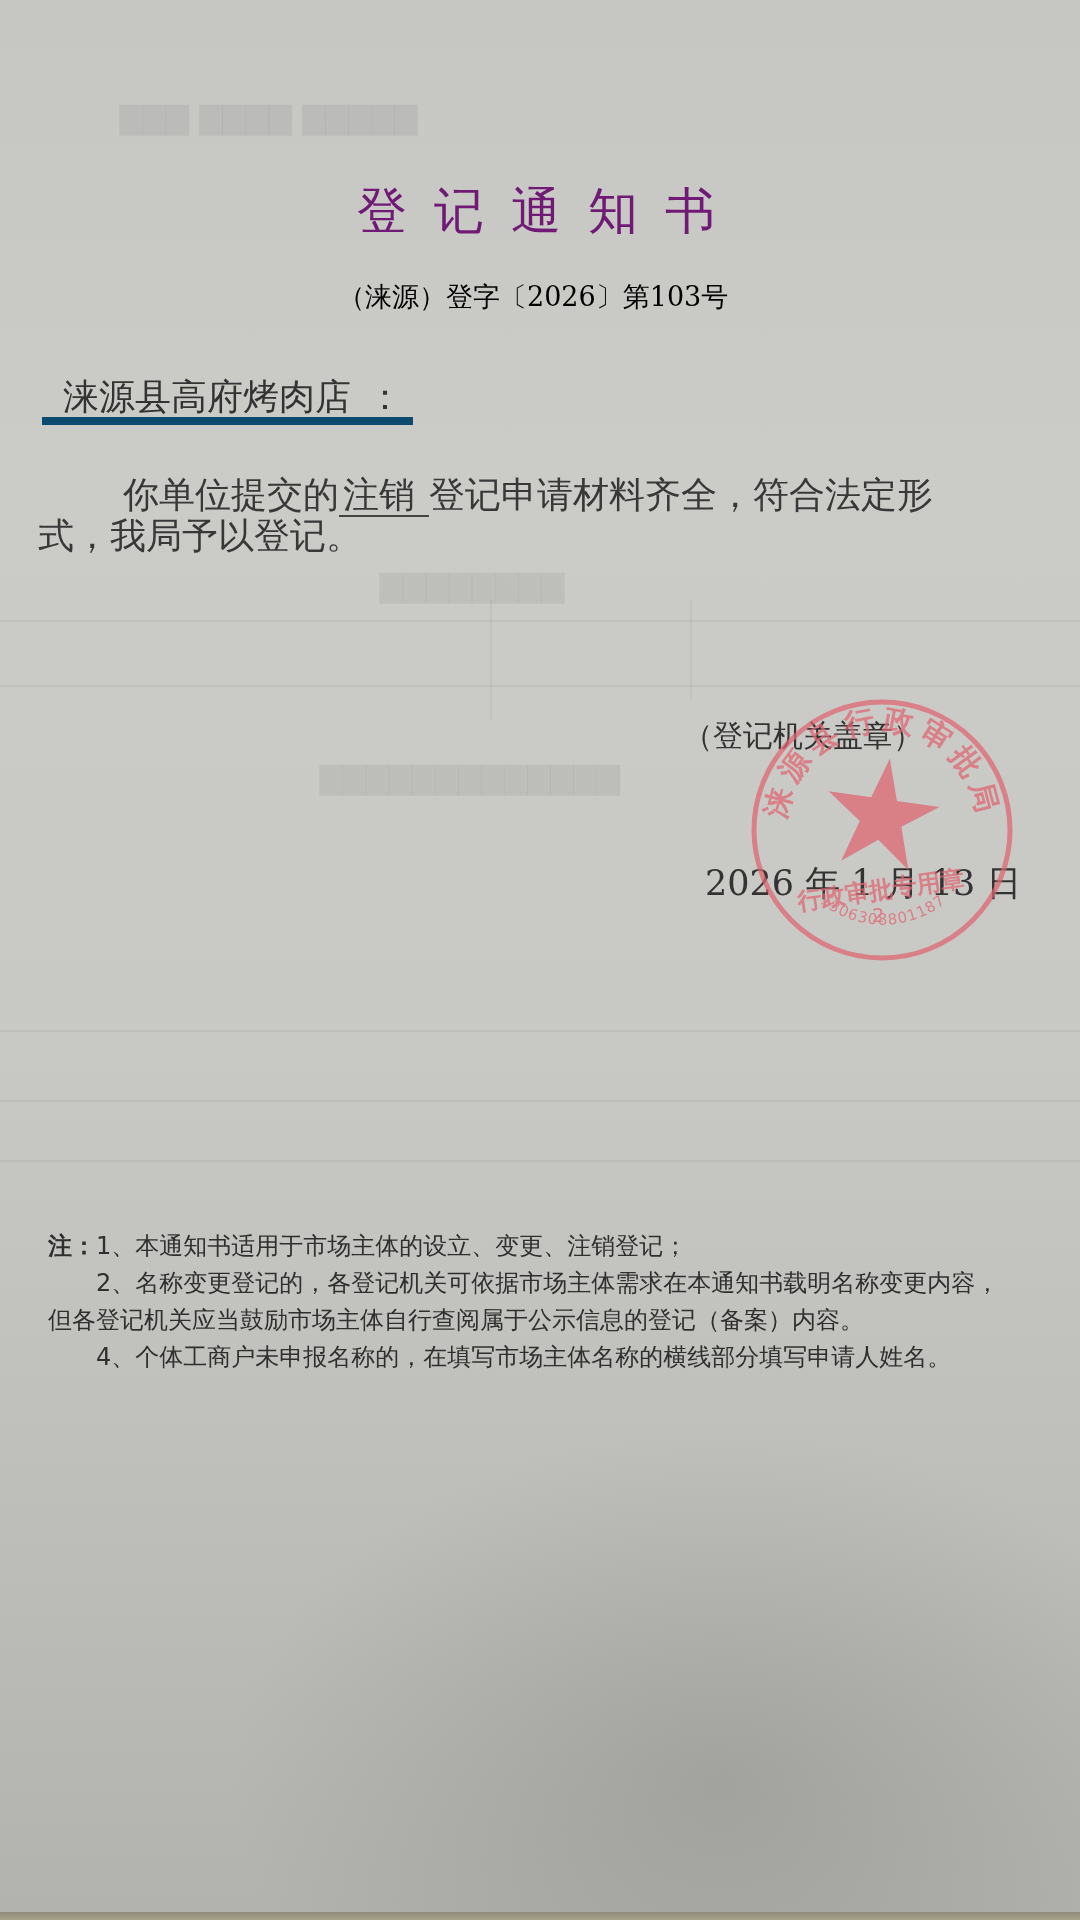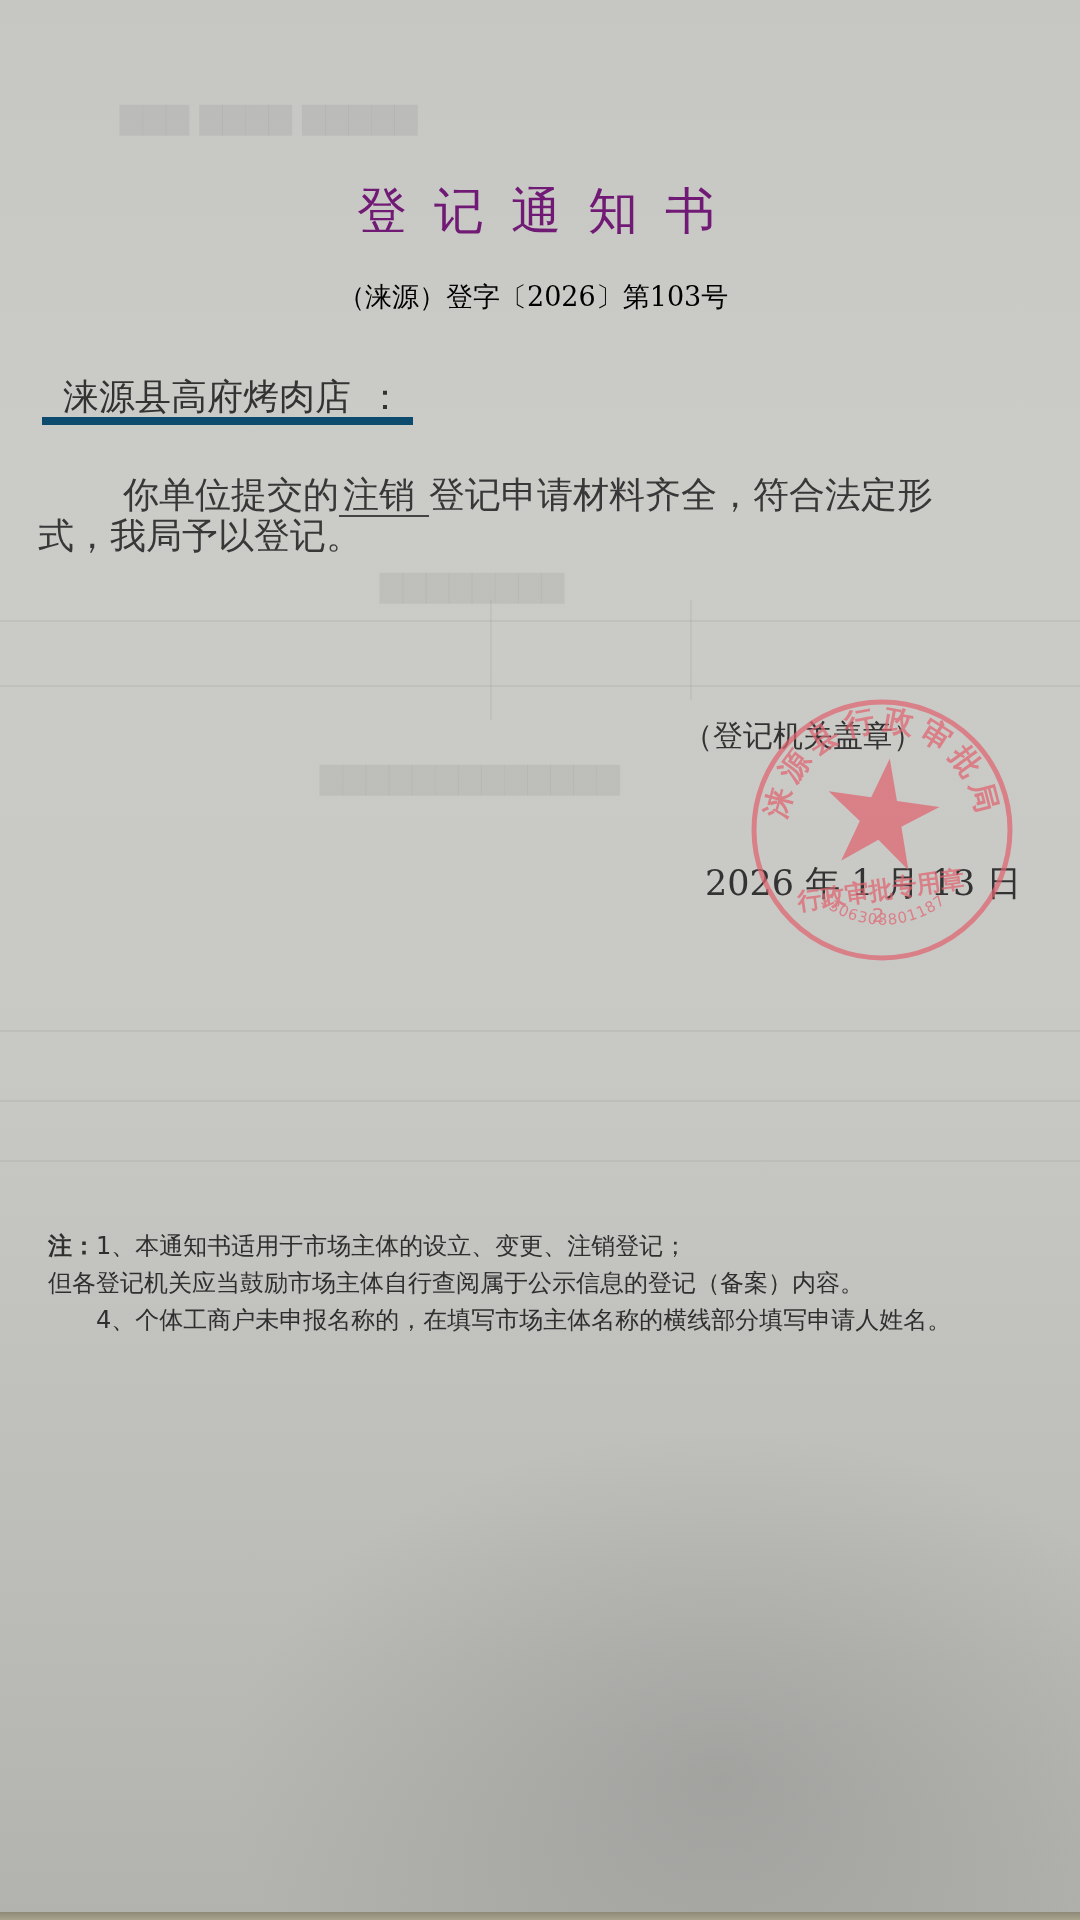--- a/index.html
+++ b/index.html
@@ -118,15 +118,16 @@
   <polygon points="134,62 147,103 190,103 155,128 168,170 134,144 100,170 113,128 78,103 121,103" fill="#e06470" transform="rotate(8 134 118)"></polygon>
   <text x="134" y="202" text-anchor="middle" font-family="DejaVu Sans, sans-serif" font-size="24" fill="#e06470" font-weight="bold" transform="rotate(-8 134 202)">行政审批专用章</text>
   <text x="130" y="226" text-anchor="middle" font-family="DejaVu Sans, sans-serif" font-size="20" fill="#e06470">2</text>
   <text font-family="DejaVu Sans, sans-serif" font-size="15" fill="#e06470" letter-spacing="1">
     <textPath href="#arcBottom" startOffset="50%" text-anchor="middle">1306308801187</textPath>
   </text>
 </svg>
 
 <div class="notes">
   <div class="line"><span class="lead">注：</span><span>1、本通知书适用于市场主体的设立、变更、注销登记；</span></div>
+  <div class="line indent">2、名称变更登记的，各登记机关可依据市场主体需求在本通知书载明名称变更内容，</div>
   <div class="line">但各登记机关应当鼓励市场主体自行查阅属于公示信息的登记（备案）内容。</div>
   <div class="line indent">4、个体工商户未申报名称的，在填写市场主体名称的横线部分填写申请人姓名。</div>
 </div>
 
 </body></html>

